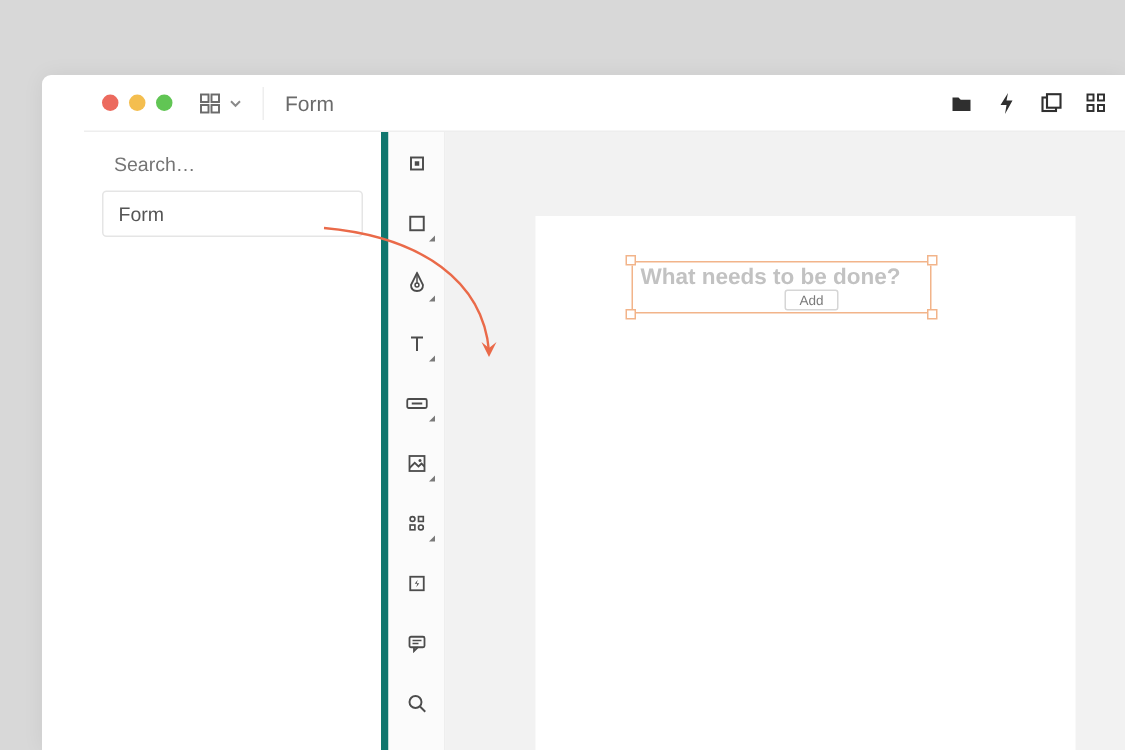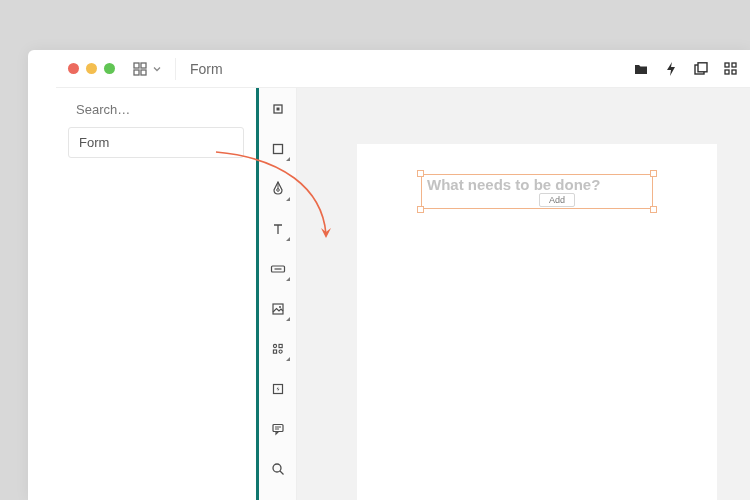--- a/index.html
+++ b/index.html
@@ -63,21 +63,21 @@
       align-items: center;
     }
     .titlebar-right .ico { width: 14px; height: 14px; color: #333; }
     .body {
       flex: 1;
       display: flex;
       min-height: 0;
     }
     .sidebar {
       width: 203px;
-      border-right: 3px solid #0f766e;
+      border-right: 5px solid #0f766e;
       padding: 10px 12px;
     }
     .search-wrap {
       display: flex;
       align-items: center;
       gap: 6px;
       padding: 4px 2px 10px 2px;
       color: #b5b5b5;
     }
     .search-input {
@@ -136,21 +136,21 @@
       left: 60px;
       top: 56px;
       width: 360px;
       height: 394px;
       background: #fff;
     }
     .selected {
       position: absolute;
       left: 124px;
       top: 86px;
-      width: 232px;
+      width: 200px;
       height: 35px;
     }
     .sel-outline {
       position: absolute;
       inset: 0;
       border: 1px solid #f2b48a;
     }
     .handle {
       position: absolute;
       width: 7px; height: 7px;

